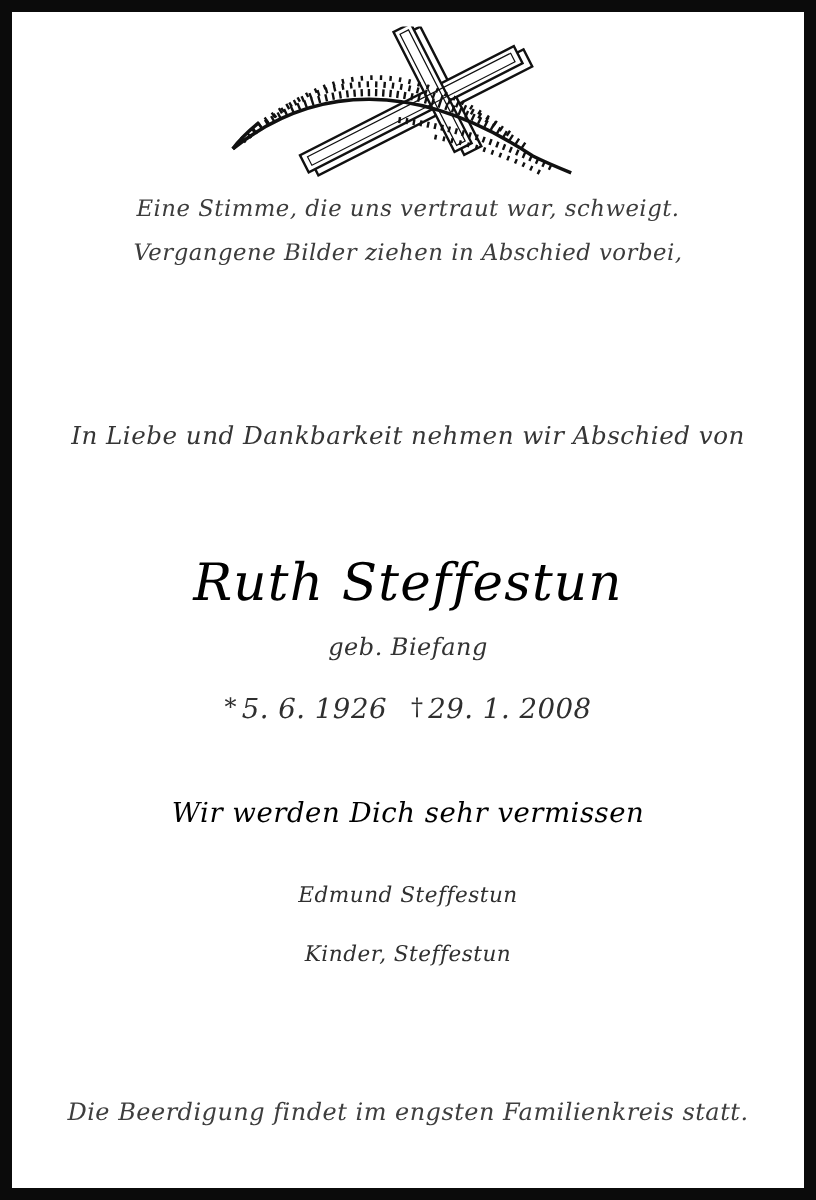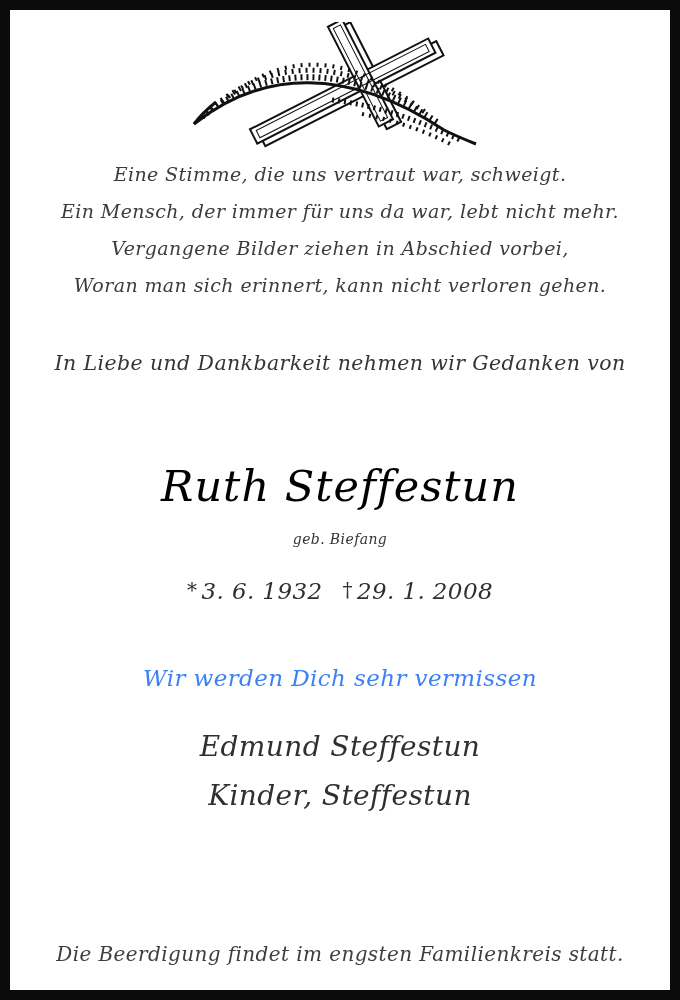--- a/index.html
+++ b/index.html
@@ -46,46 +46,46 @@
   }
   .name {
     top: 450px;
     font-size: 43px;
     line-height: 52px;
     color: #000000;
     letter-spacing: 1px;
   }
   .maiden {
     top: 514px;
-    font-size: 14px;
+    font-size: 20px;
     line-height: 30px;
     color: #333333;
   }
   .dates {
     top: 566px;
     font-size: 23px;
     line-height: 30px;
     color: #2f2f2f;
   }
   .dates .death { margin-left: 20px; }
   .dates .sym { font-style: normal; font-size: 20px; position: relative; top: -2px; margin-right: 4px; }
   .farewell {
     top: 652px;
     font-size: 23px;
     line-height: 32px;
-    color: #3b82f6;
+    color: #000000;
   }
   .mourners {
     top: 712px;
-    font-size: 28px;
+    font-size: 18px;
     line-height: 49px;
     color: #303030;
   }
   .footer {
-    top: 929px;
+    top: 901px;
     font-size: 20px;
     line-height: 30px;
     color: #3e3e3e;
   }
   p { margin: 0; }
 </style>
 </head>
 <body>
 
 <div class="card">
@@ -107,40 +107,38 @@
     <path d="M20,95 C85,42 165,40 255,100" stroke-width="6" stroke-dasharray="2 4"></path>
     <path d="M28,87 C92,35 162,34 246,92" stroke-width="5" stroke-dasharray="2 5"></path>
     <path d="M40,80 C100,30 160,29 236,84" stroke-width="4" stroke-dasharray="2 6"></path>
     <path d="M150,78 C200,84 240,100 278,118" stroke-width="5" stroke-dasharray="2 4"></path>
     <path d="M180,92 C220,100 250,112 272,124" stroke-width="4" stroke-dasharray="2 5"></path>
     <path d="M12,102 C18,94 24,88 34,80" stroke-width="3"></path>
   </svg>
 
   <div class="tblock verse">
     <p>Eine Stimme, die uns vertraut war, schweigt.</p>
-    <p>Ein Mensch, der immer für uns da war, lebt nicht mehr.</p>
     <p>Vergangene Bilder ziehen in Abschied vorbei,</p>
-    <p>Woran man sich erinnert, kann nicht verloren gehen.</p>
   </div>
 
   <div class="tblock intro">
-    <p>In Liebe und Dankbarkeit nehmen wir Gedanken von</p>
+    <p>In Liebe und Dankbarkeit nehmen wir Abschied von</p>
   </div>
 
   <div class="tblock name">
     <p>Ruth Steffestun</p>
   </div>
 
   <div class="tblock maiden">
     <p>geb. Biefang</p>
   </div>
 
   <div class="tblock dates">
     <p>
-      <span class="birth"><span class="sym">*</span><span>3. 6. 1932</span></span><span class="death"><span class="sym">†</span><span>29. 1. 2008</span></span>
+      <span class="birth"><span class="sym">*</span><span>5. 6. 1926</span></span><span class="death"><span class="sym">†</span><span>29. 1. 2008</span></span>
     </p>
   </div>
 
   <div class="tblock farewell">
     <p>Wir werden Dich sehr vermissen</p>
   </div>
 
   <div class="tblock mourners">
     <p>Edmund Steffestun</p>
     <p>Kinder, Steffestun</p>

